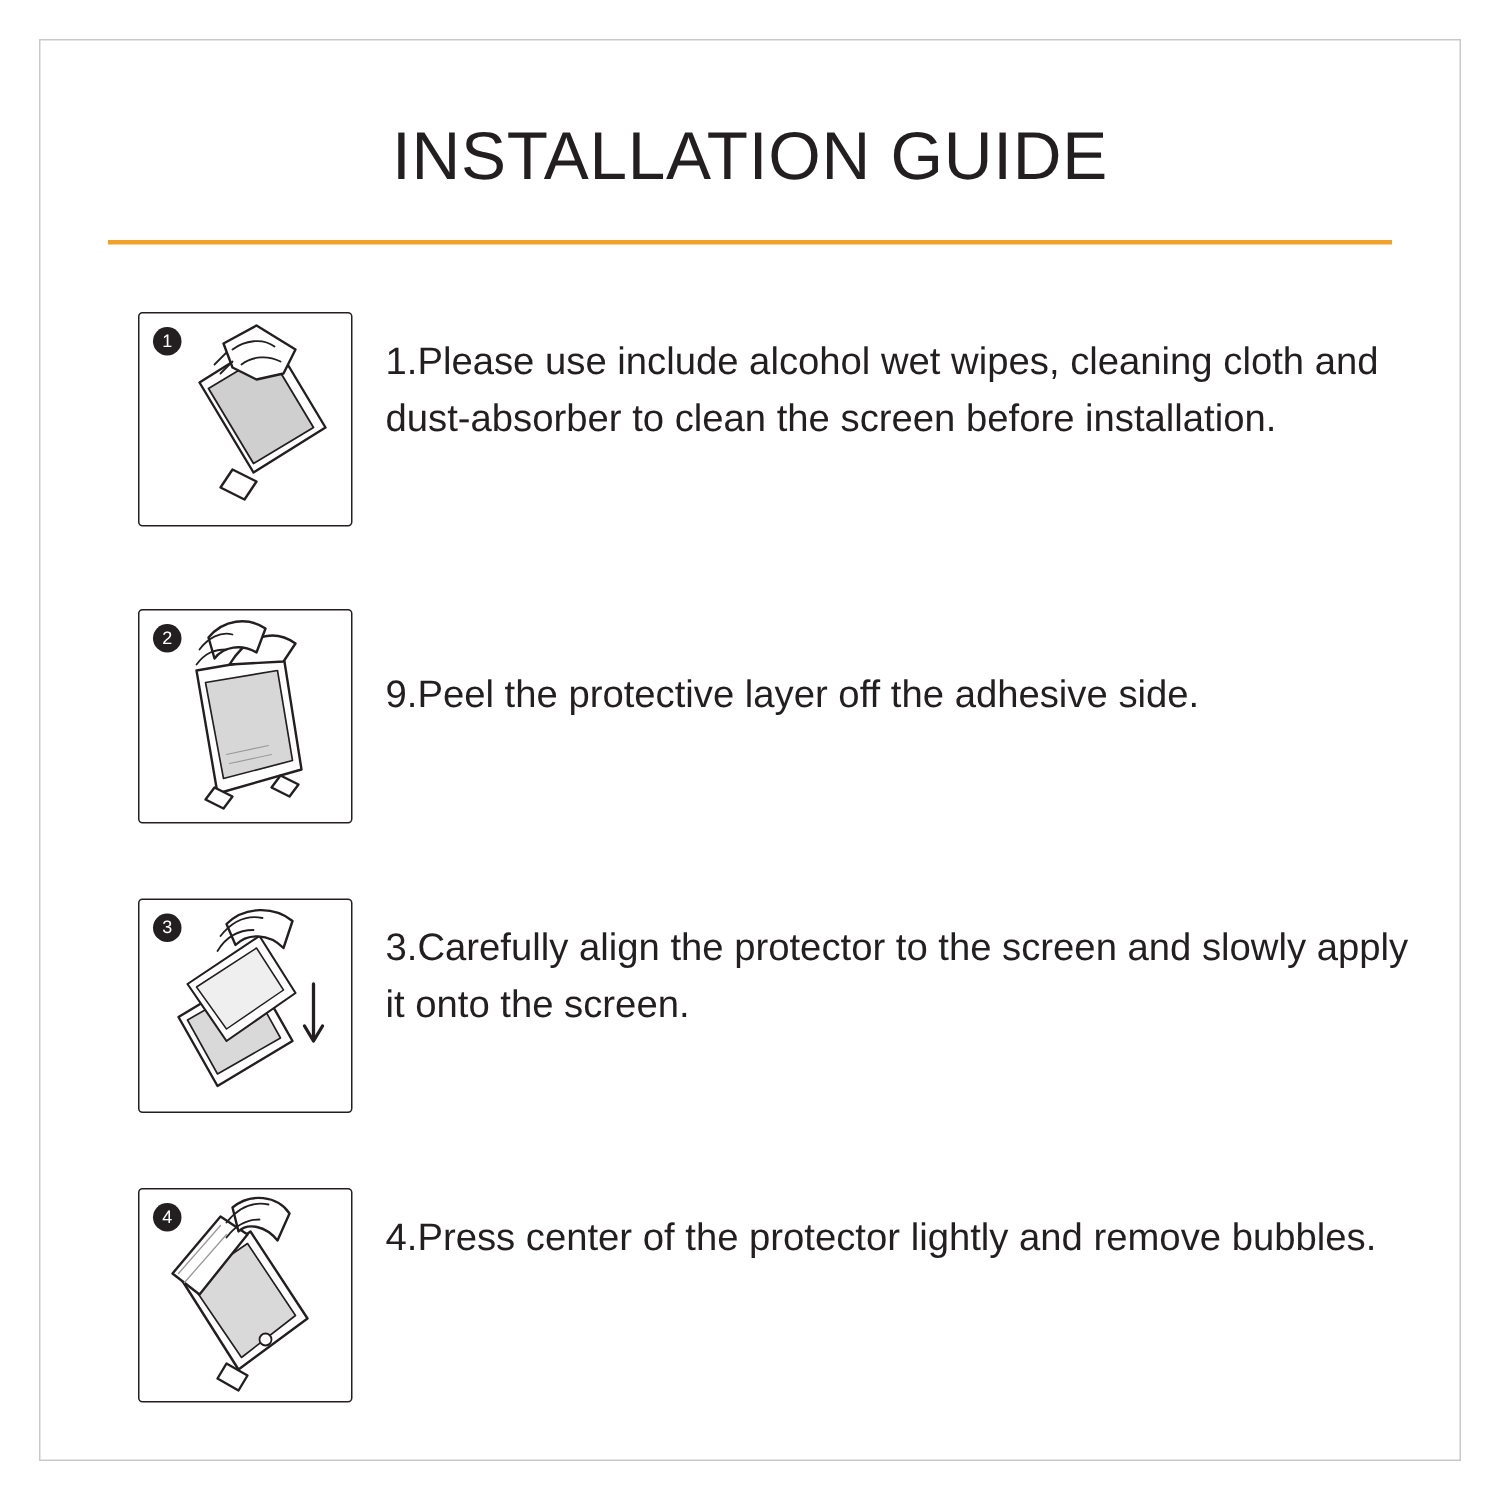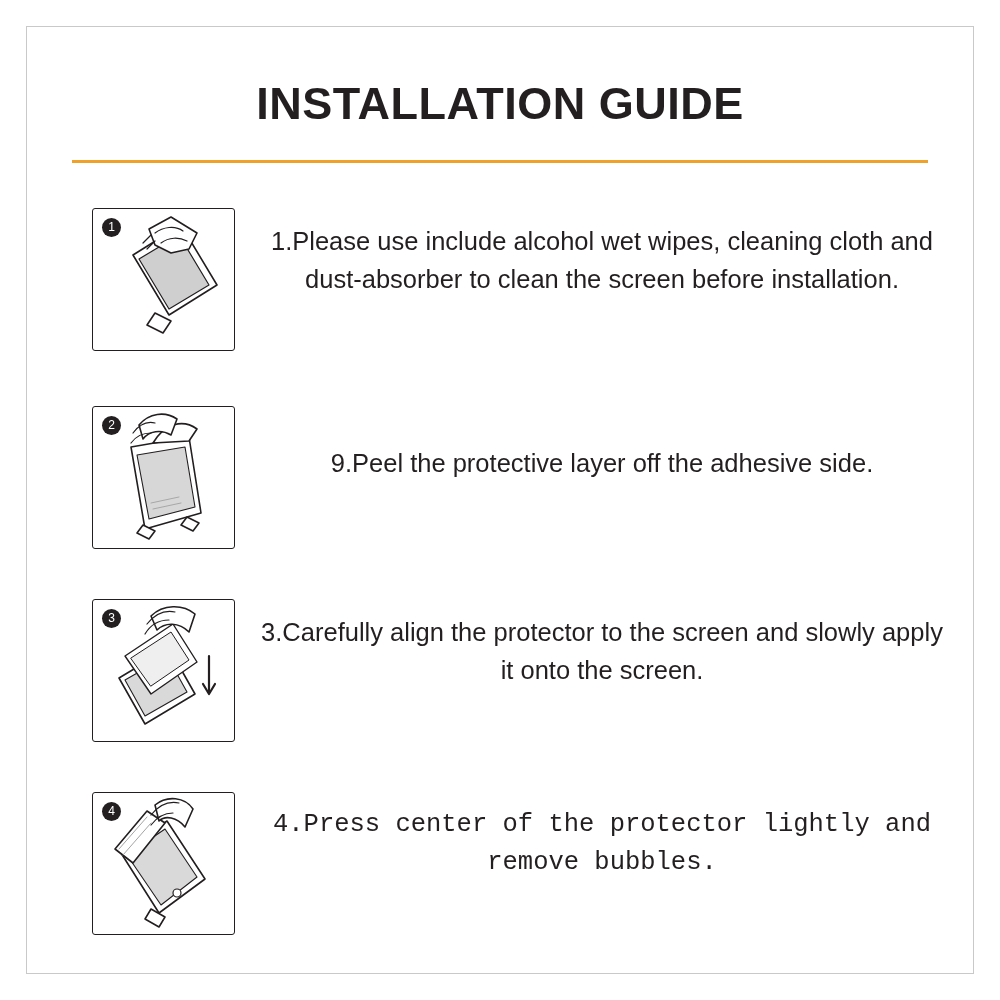--- a/index.html
+++ b/index.html
@@ -33,21 +33,21 @@
     box-sizing: border-box;
   }
 
   .title {
     position: absolute;
     left: 0;
     right: 0;
     top: 78px;
     text-align: center;
     font-size: 45px;
-    font-weight: bold;
+    font-weight: normal;
     letter-spacing: 0.5px;
     color: #231f20;
   }
 
   .title-rule {
     position: absolute;
     left: 72px;
     top: 160px;
     width: 856px;
     height: 3px;
@@ -104,31 +104,30 @@
   }
 
   .step-text {
     margin-left: 22px;
     padding-top: 14px;
     width: 690px;
     font-size: 25.5px;
     line-height: 38px;
     color: #231f20;
     font-family: "Liberation Sans", sans-serif;
-    text-align: center;
   }
 
   .step-1 { top: 8px; }
   .step-2 { top: 63px; }
   .step-3 { top: 113px; }
   .step-4 { top: 163px; }
 
   .s2-text { padding-top: 38px; }
   .s3-text { padding-top: 14px; }
-  .s4-text { padding-top: 14px; font-family: Liberation Mono, monospace; }
+  .s4-text { padding-top: 14px; }
 </style>
 </head>
 <body>
 
 <div class="page">
 
   <div class="frame"></div>
 
   <div class="title">INSTALLATION GUIDE</div>
   <div class="title-rule"></div>

